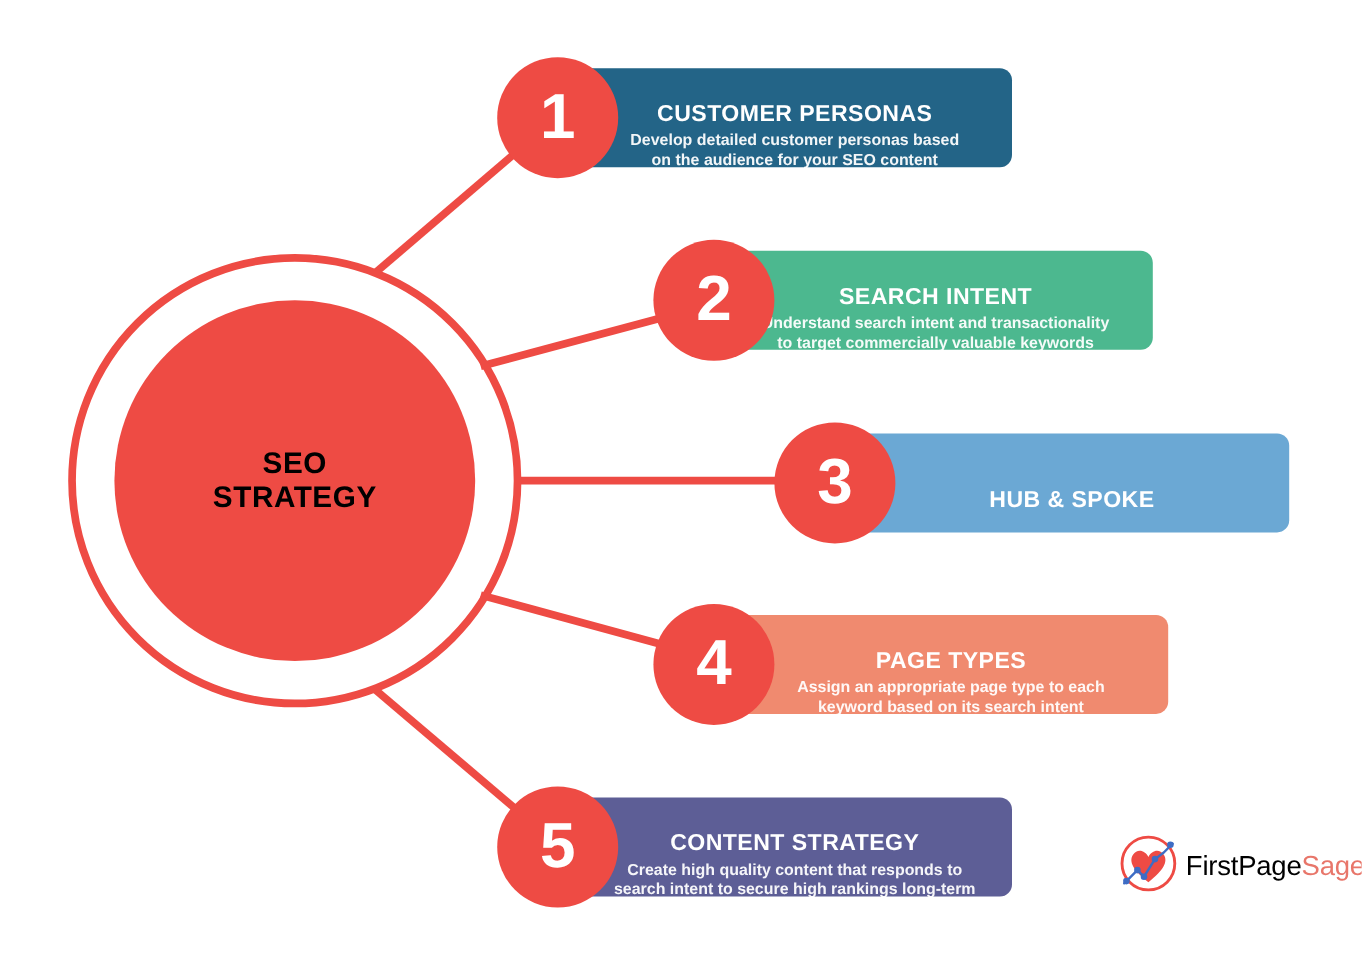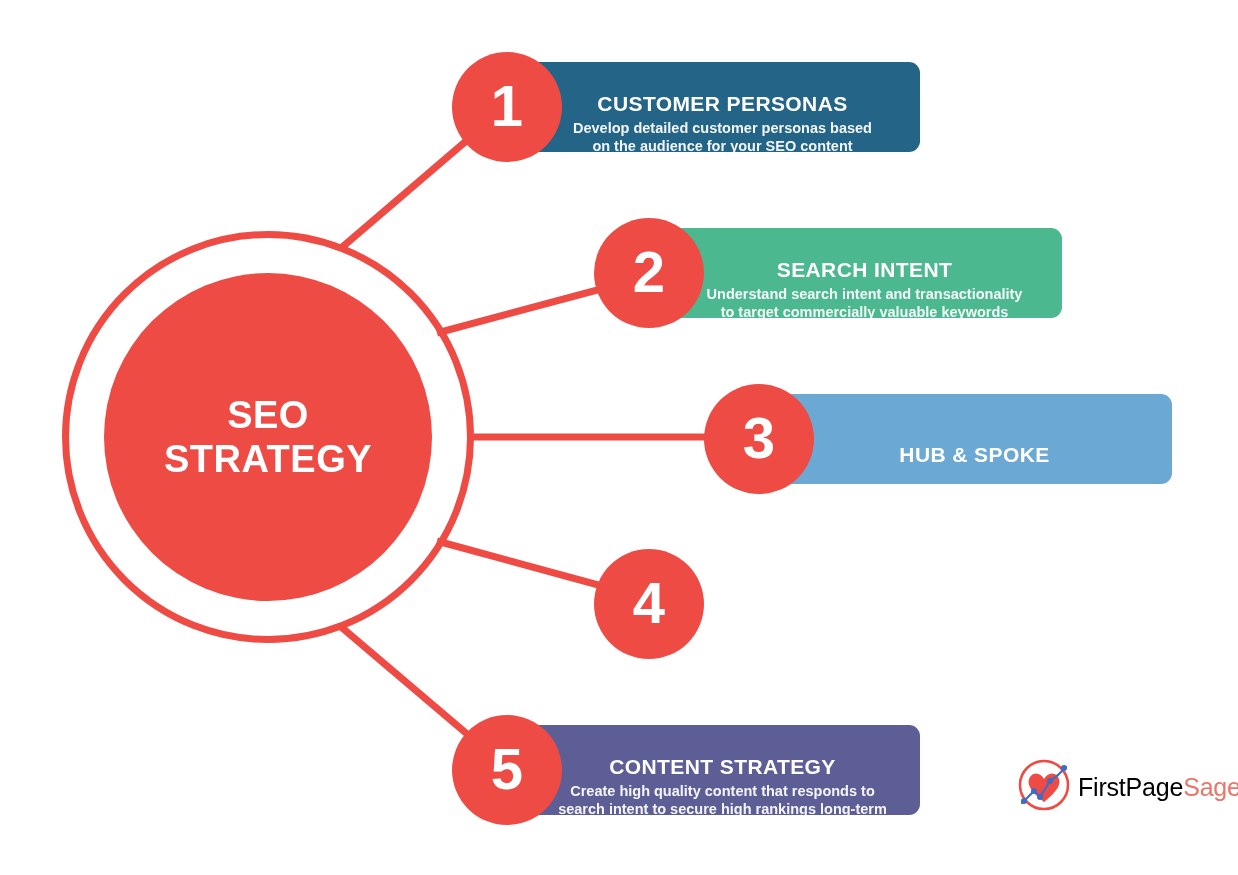--- a/index.html
+++ b/index.html
@@ -45,22 +45,22 @@
     width: 328px;
     height: 328px;
     border-radius: 50%;
     background: #ee4b44;
     display: flex;
     align-items: center;
     justify-content: center;
     text-align: center;
   }
   .hub-label {
-    color: #ffffff;
-    font-size: 38px;
+    color: #000000;
+    font-size: 27px;
     font-weight: bold;
     line-height: 1.16;
     letter-spacing: 0.5px;
     white-space: pre-line;
   }
 
   
   .step {
     position: absolute;
     height: 90px;
@@ -158,40 +158,45 @@
       <div class="step-title">CUSTOMER PERSONAS</div>
       <div class="step-desc">Develop detailed customer personas based
 on the audience for your SEO content</div>
     </div>
     <div class="step-circle" style="left:0px;">
       <span class="step-num">1</span>
     </div>
   </div>
 
   <div class="step" style="left:594px; top:228px; width:468px;">
-    <div class="step-bar" style="left:73px; width:395px; background:#4cb88f;">
+    <div class="step-bar" style="left:59px; width:395px; background:#4cb88f;">
       <div class="step-title">SEARCH INTENT</div>
       <div class="step-desc">Understand search intent and transactionality
 to target commercially valuable keywords</div>
     </div>
     <div class="step-circle" style="left:0px;">
       <span class="step-num">2</span>
     </div>
   </div>
 
   <div class="step" style="left:704px; top:394px; width:468px;">
     <div class="step-bar" style="left:73px; width:395px; background:#6ba8d4;">
       <div class="step-title">HUB &amp; SPOKE</div>
     </div>
     <div class="step-circle" style="left:0px;">
       <span class="step-num">3</span>
     </div>
   </div>
 
   <div class="step" style="left:594px; top:559px; width:468px;">
+    <div class="step-bar" style="left:73px; width:395px; background:#f08a6f;">
+      <div class="step-title">PAGE TYPES</div>
+      <div class="step-desc">Assign an appropriate page type to each
+keyword based on its search intent</div>
+    </div>
     <div class="step-circle" style="left:0px;">
       <span class="step-num">4</span>
     </div>
   </div>
 
   <div class="step" style="left:452px; top:725px; width:468px;">
     <div class="step-bar" style="left:73px; width:395px; background:#5d5e96;">
       <div class="step-title">CONTENT STRATEGY</div>
       <div class="step-desc">Create high quality content that responds to
 search intent to secure high rankings long-term</div>

